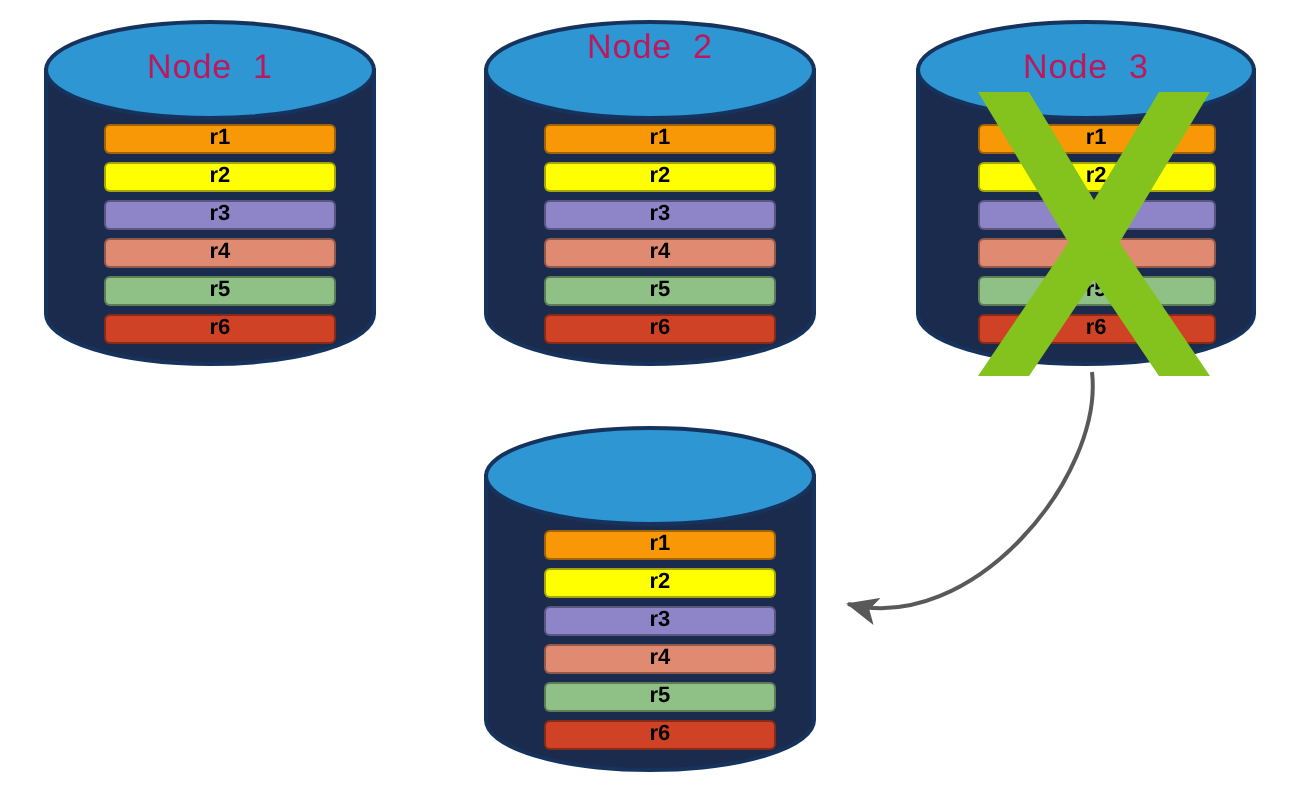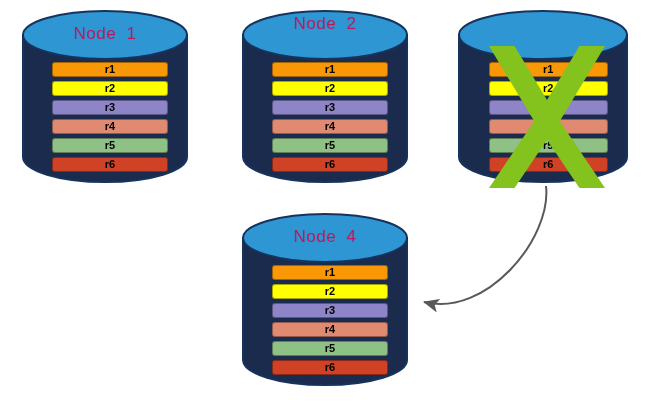--- a/index.html
+++ b/index.html
@@ -114,35 +114,35 @@
         <div class="row-bar" style="background: rgb(224, 138, 114); color: rgb(0, 0, 0);">r4</div>
         <div class="row-bar" style="background: rgb(143, 192, 133); color: rgb(0, 0, 0);">r5</div>
         <div class="row-bar" style="background: rgb(207, 66, 38); color: rgb(0, 0, 0);">r6</div>
       </div>
     </div>
     <div class="node" style="left: 458px; top: 10px; width: 170px; height: 172px;">
       <svg class="node-svg" width="170" height="172" viewBox="0 0 170 172">
         <path d="M 1,25 L 1,147 A 84,25 0 0 0 169,147 L 169,25 Z" fill="#1b2b4d" stroke="#16335e" stroke-width="2"></path>
         <ellipse cx="85" cy="25" rx="84" ry="24" fill="#2e96d2" stroke="#16335e" stroke-width="2"></ellipse>
       </svg>
+      <div class="node-title" style="top: 14px; font-size: 17px;">Node  3</div>
       <div class="rows" style="top: 52px; padding-left: 30.6px; padding-right: 20.4px; box-sizing: border-box;">
         <div class="row-bar" style="background: rgb(249, 152, 6); color: rgb(0, 0, 0);">r1</div>
         <div class="row-bar" style="background: rgb(255, 255, 0); color: rgb(0, 0, 0);">r2</div>
         <div class="row-bar" style="background: rgb(142, 133, 200); color: rgb(0, 0, 0);">r3</div>
         <div class="row-bar" style="background: rgb(224, 138, 114); color: rgb(0, 0, 0);">r4</div>
         <div class="row-bar" style="background: rgb(143, 192, 133); color: rgb(0, 0, 0);">r5</div>
         <div class="row-bar" style="background: rgb(207, 66, 38); color: rgb(0, 0, 0);">r6</div>
       </div>
     </div>
     <div class="node" style="left: 242px; top: 213px; width: 166px; height: 172px;">
       <svg class="node-svg" width="166" height="172" viewBox="0 0 166 172">
         <path d="M 1,25 L 1,147 A 82,25 0 0 0 165,147 L 165,25 Z" fill="#1b2b4d" stroke="#16335e" stroke-width="2"></path>
         <ellipse cx="83" cy="25" rx="82" ry="24" fill="#2e96d2" stroke="#16335e" stroke-width="2"></ellipse>
       </svg>
-      <div class="node-title" style="top: 14px; font-size: 17px;">Node  4</div>
       <div class="rows" style="top: 52px; padding-left: 29.88px; padding-right: 19.92px; box-sizing: border-box;">
         <div class="row-bar" style="background: rgb(249, 152, 6); color: rgb(0, 0, 0);">r1</div>
         <div class="row-bar" style="background: rgb(255, 255, 0); color: rgb(0, 0, 0);">r2</div>
         <div class="row-bar" style="background: rgb(142, 133, 200); color: rgb(0, 0, 0);">r3</div>
         <div class="row-bar" style="background: rgb(224, 138, 114); color: rgb(0, 0, 0);">r4</div>
         <div class="row-bar" style="background: rgb(143, 192, 133); color: rgb(0, 0, 0);">r5</div>
         <div class="row-bar" style="background: rgb(207, 66, 38); color: rgb(0, 0, 0);">r6</div>
       </div>
     </div>
     <svg class="x-mark" width="116" height="142" viewBox="0 0 100 100" preserveAspectRatio="none" style="left: 489px; top: 46px;">

